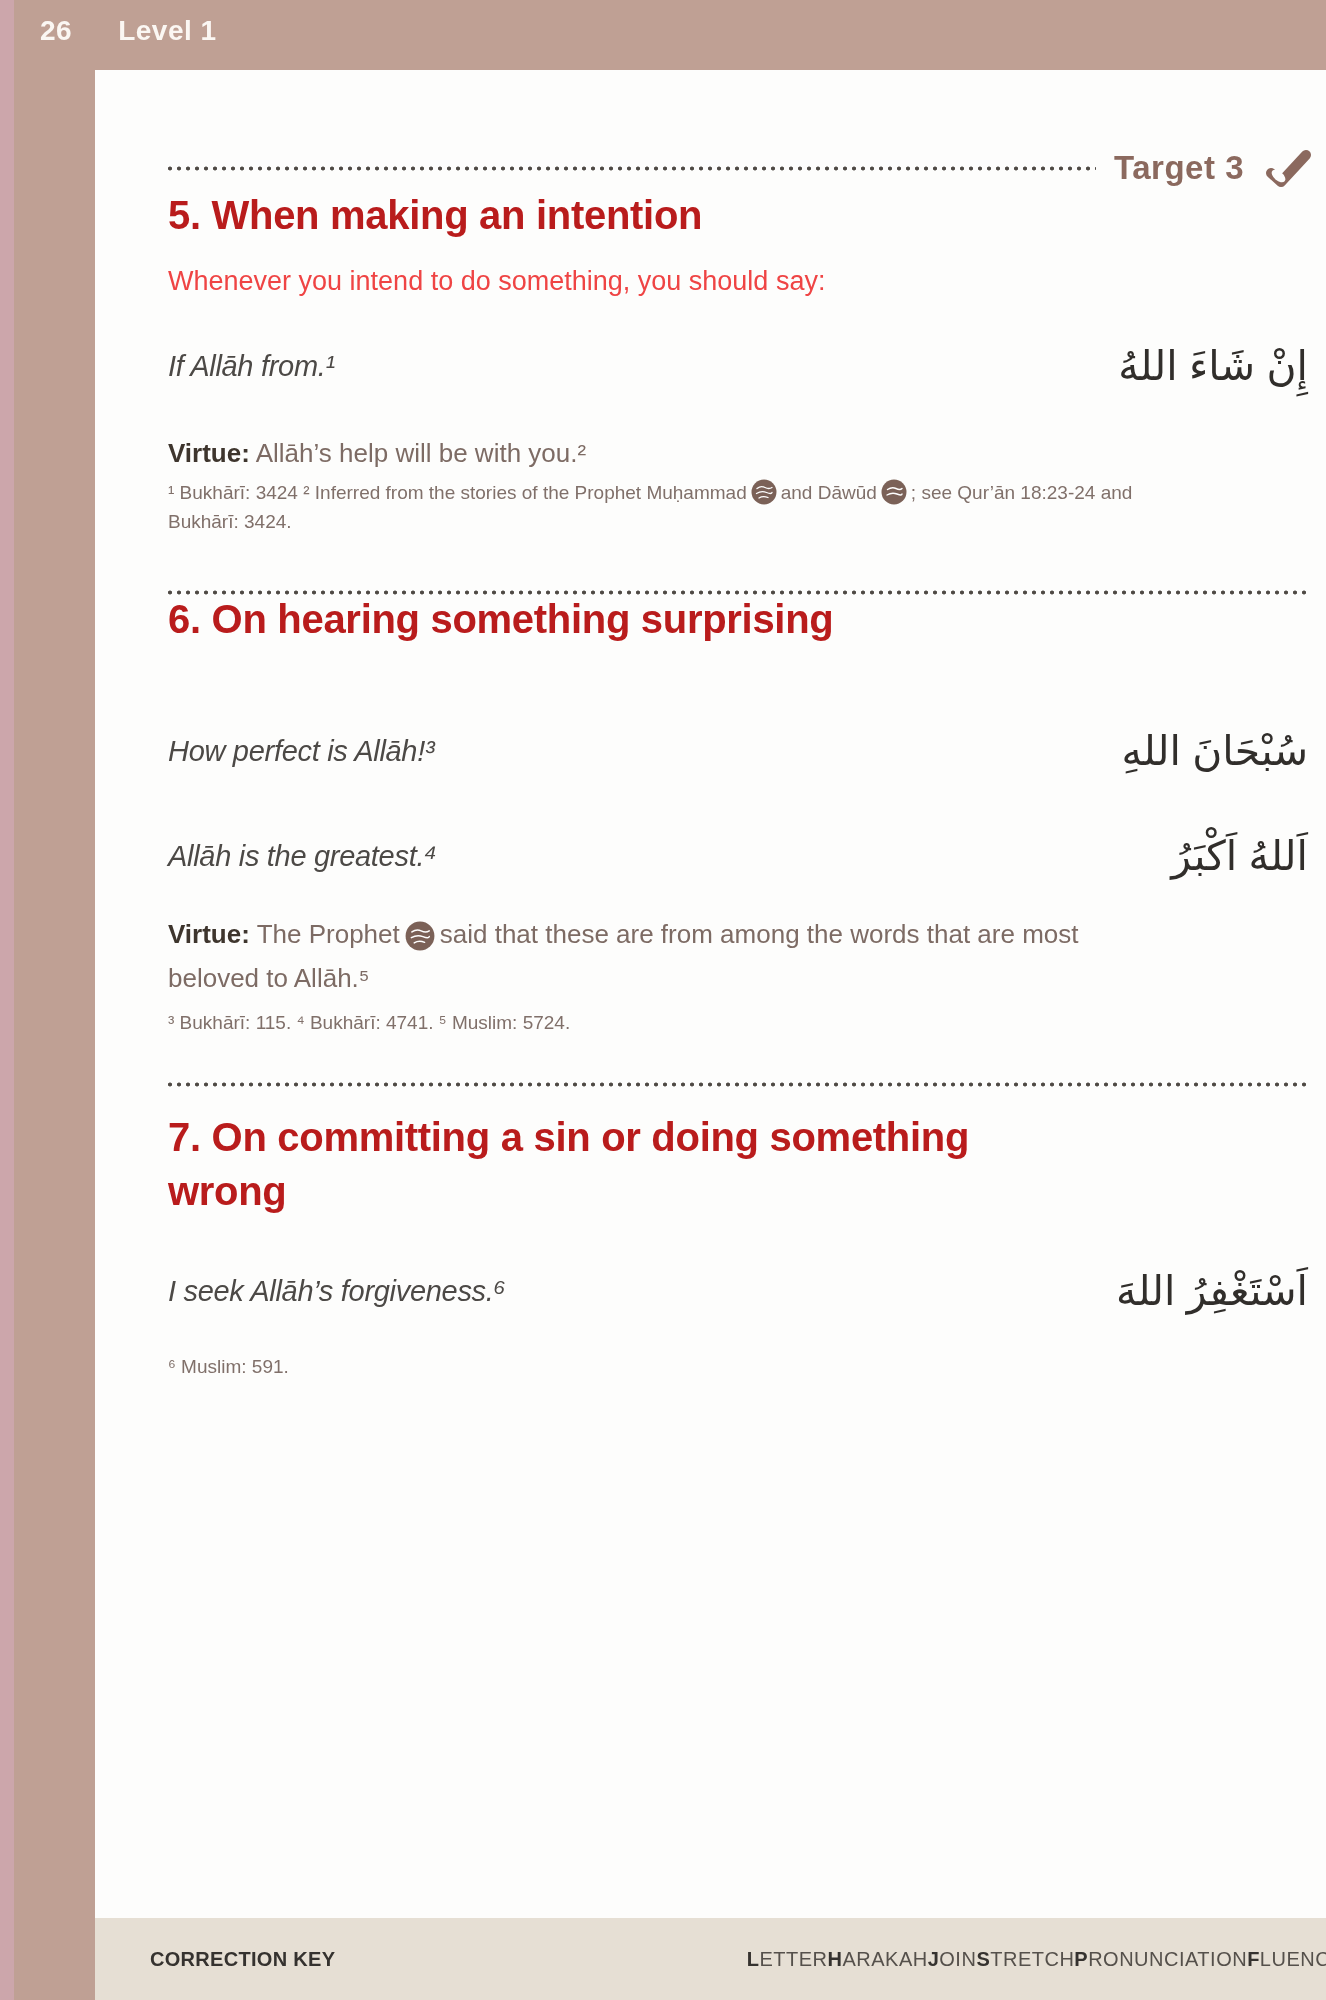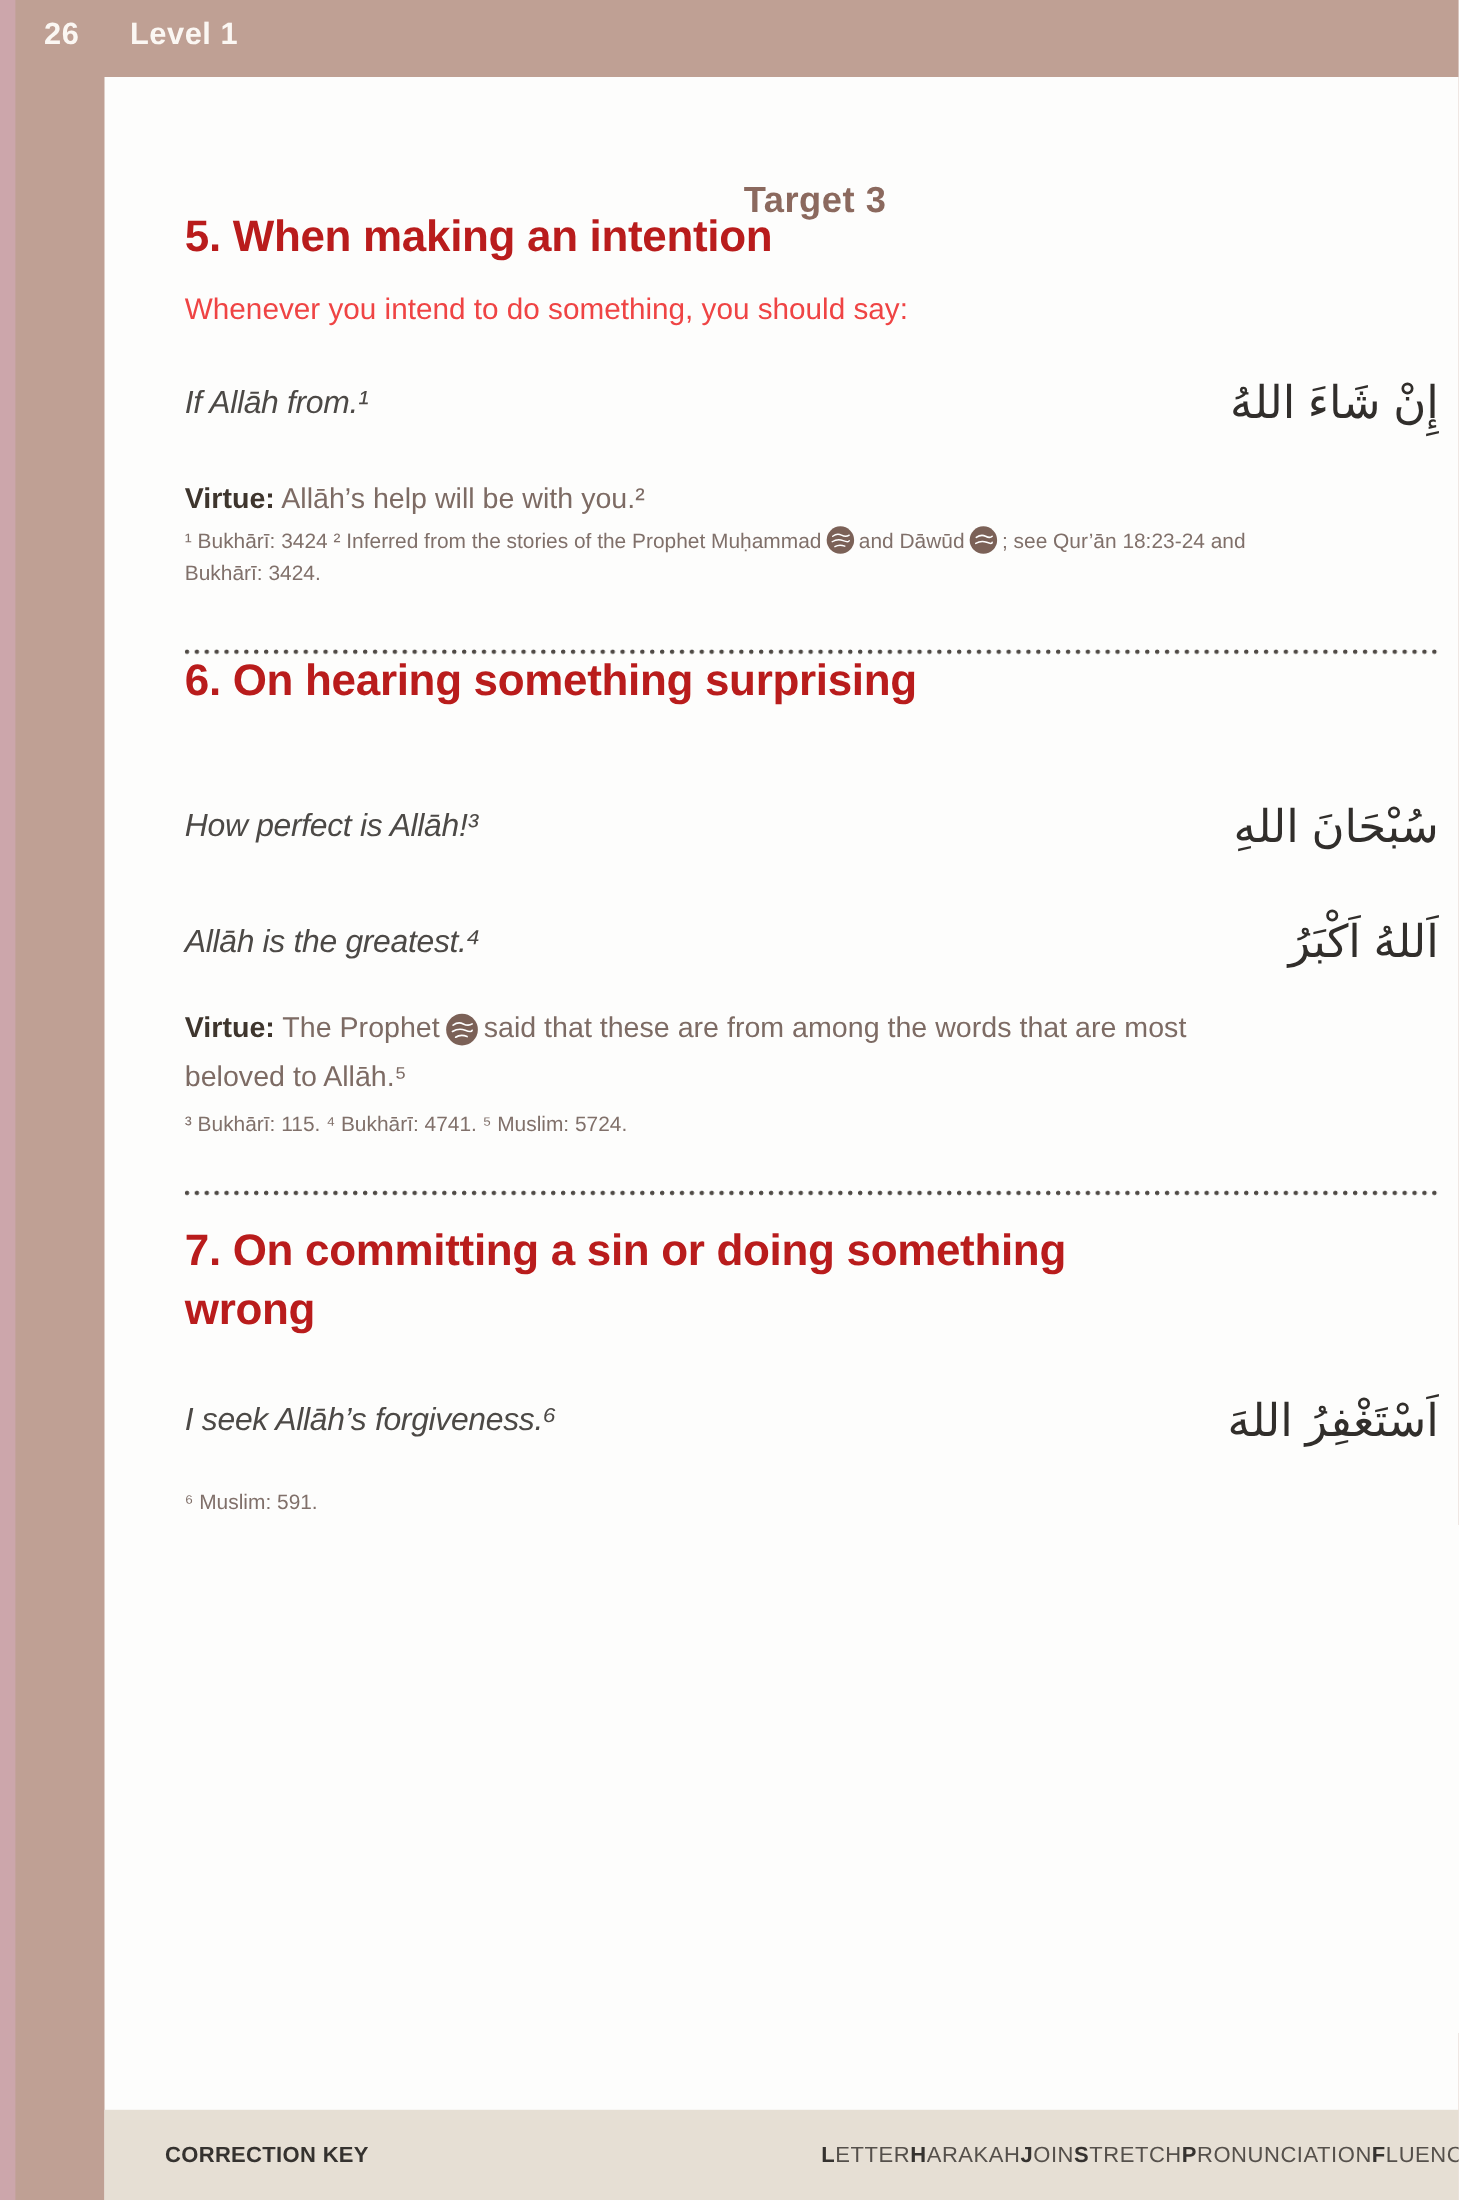--- a/index.html
+++ b/index.html
@@ -15,21 +15,21 @@
   .page{position:absolute;left:95px;top:70px;right:0;bottom:0;background:#fdfdfc;}
 
   .dots{height:5px;flex:1;
     background-image:radial-gradient(circle at 2px 2.5px,#4f4a45 1.7px,transparent 2.3px);
     background-size:9px 5px;background-repeat:repeat-x;}
   .sep{position:absolute;left:73px;right:66px;height:5px;
     background-image:radial-gradient(circle at 2px 2.5px,#4f4a45 1.7px,transparent 2.3px);
     background-size:9px 5px;background-repeat:repeat-x;}
 
   .target-row{position:absolute;left:73px;right:60px;top:75px;height:46px;
-    display:flex;align-items:center;gap:18px;flex-direction:column;}
+    display:flex;align-items:center;gap:18px;}
   .target-label{color:#8b695e;font-weight:bold;font-size:33px;letter-spacing:.5px;white-space:nowrap;}
 
   .sec-title{position:absolute;left:73px;color:#b91c1c;font-weight:bold;
     font-size:40px;letter-spacing:-.3px;line-height:54px;white-space:nowrap;}
   .intro{position:absolute;left:73px;color:#ef4444;font-size:27px;white-space:nowrap;}
 
   .phrase-row{position:absolute;left:73px;right:66px;display:flex;
     justify-content:space-between;align-items:center;}
   .eng{font-style:italic;font-size:29px;color:#4c4946;letter-spacing:-.3px;white-space:nowrap;}
   .ar{font-size:41px;color:#312e2b;direction:rtl;white-space:nowrap;line-height:64px;}

